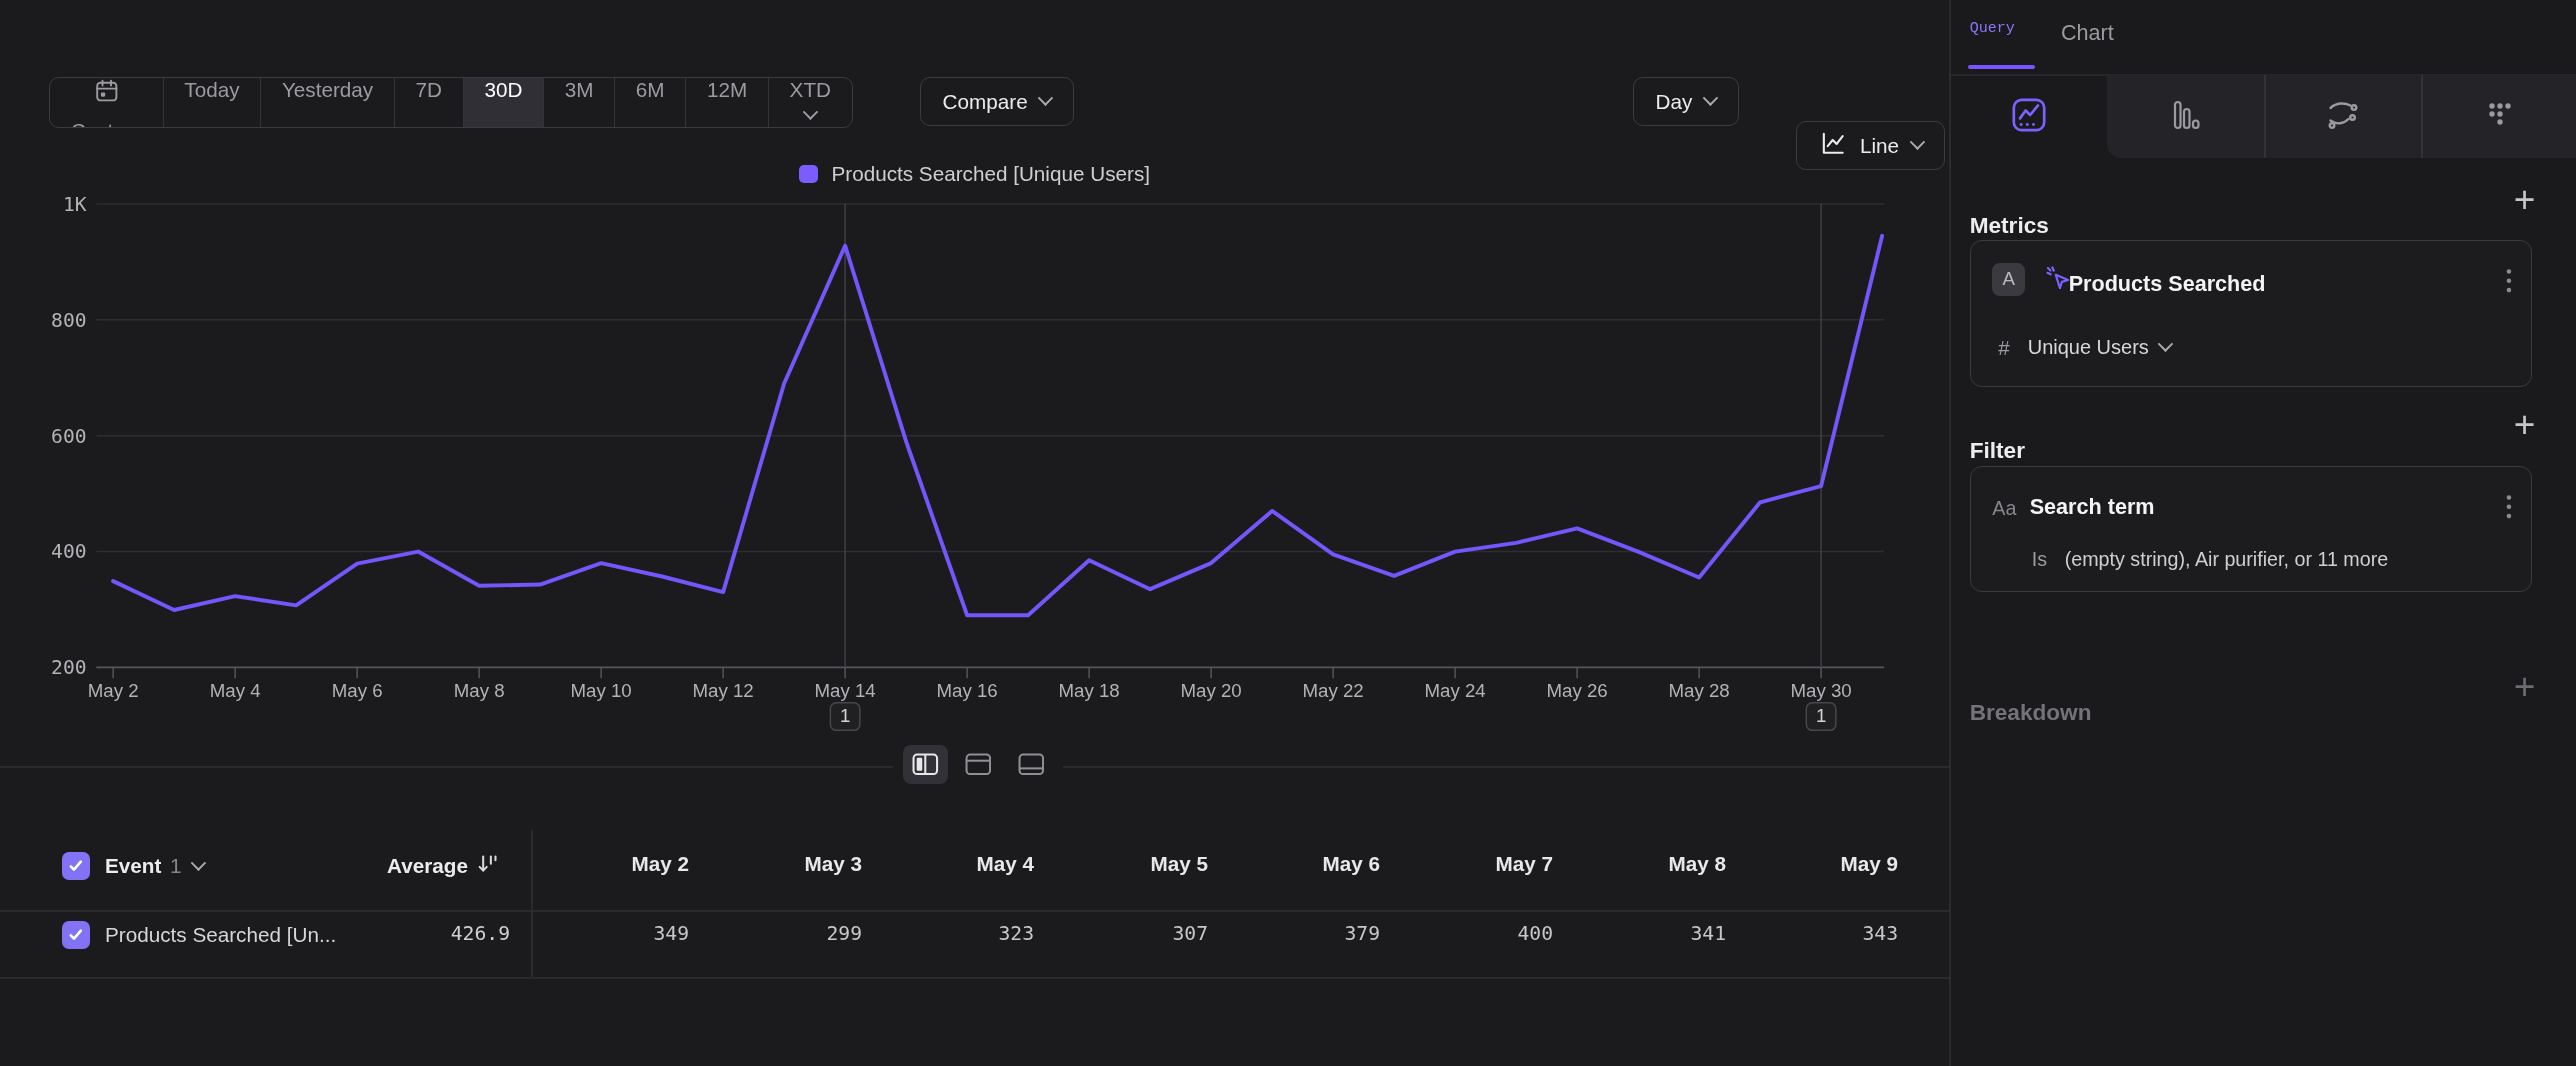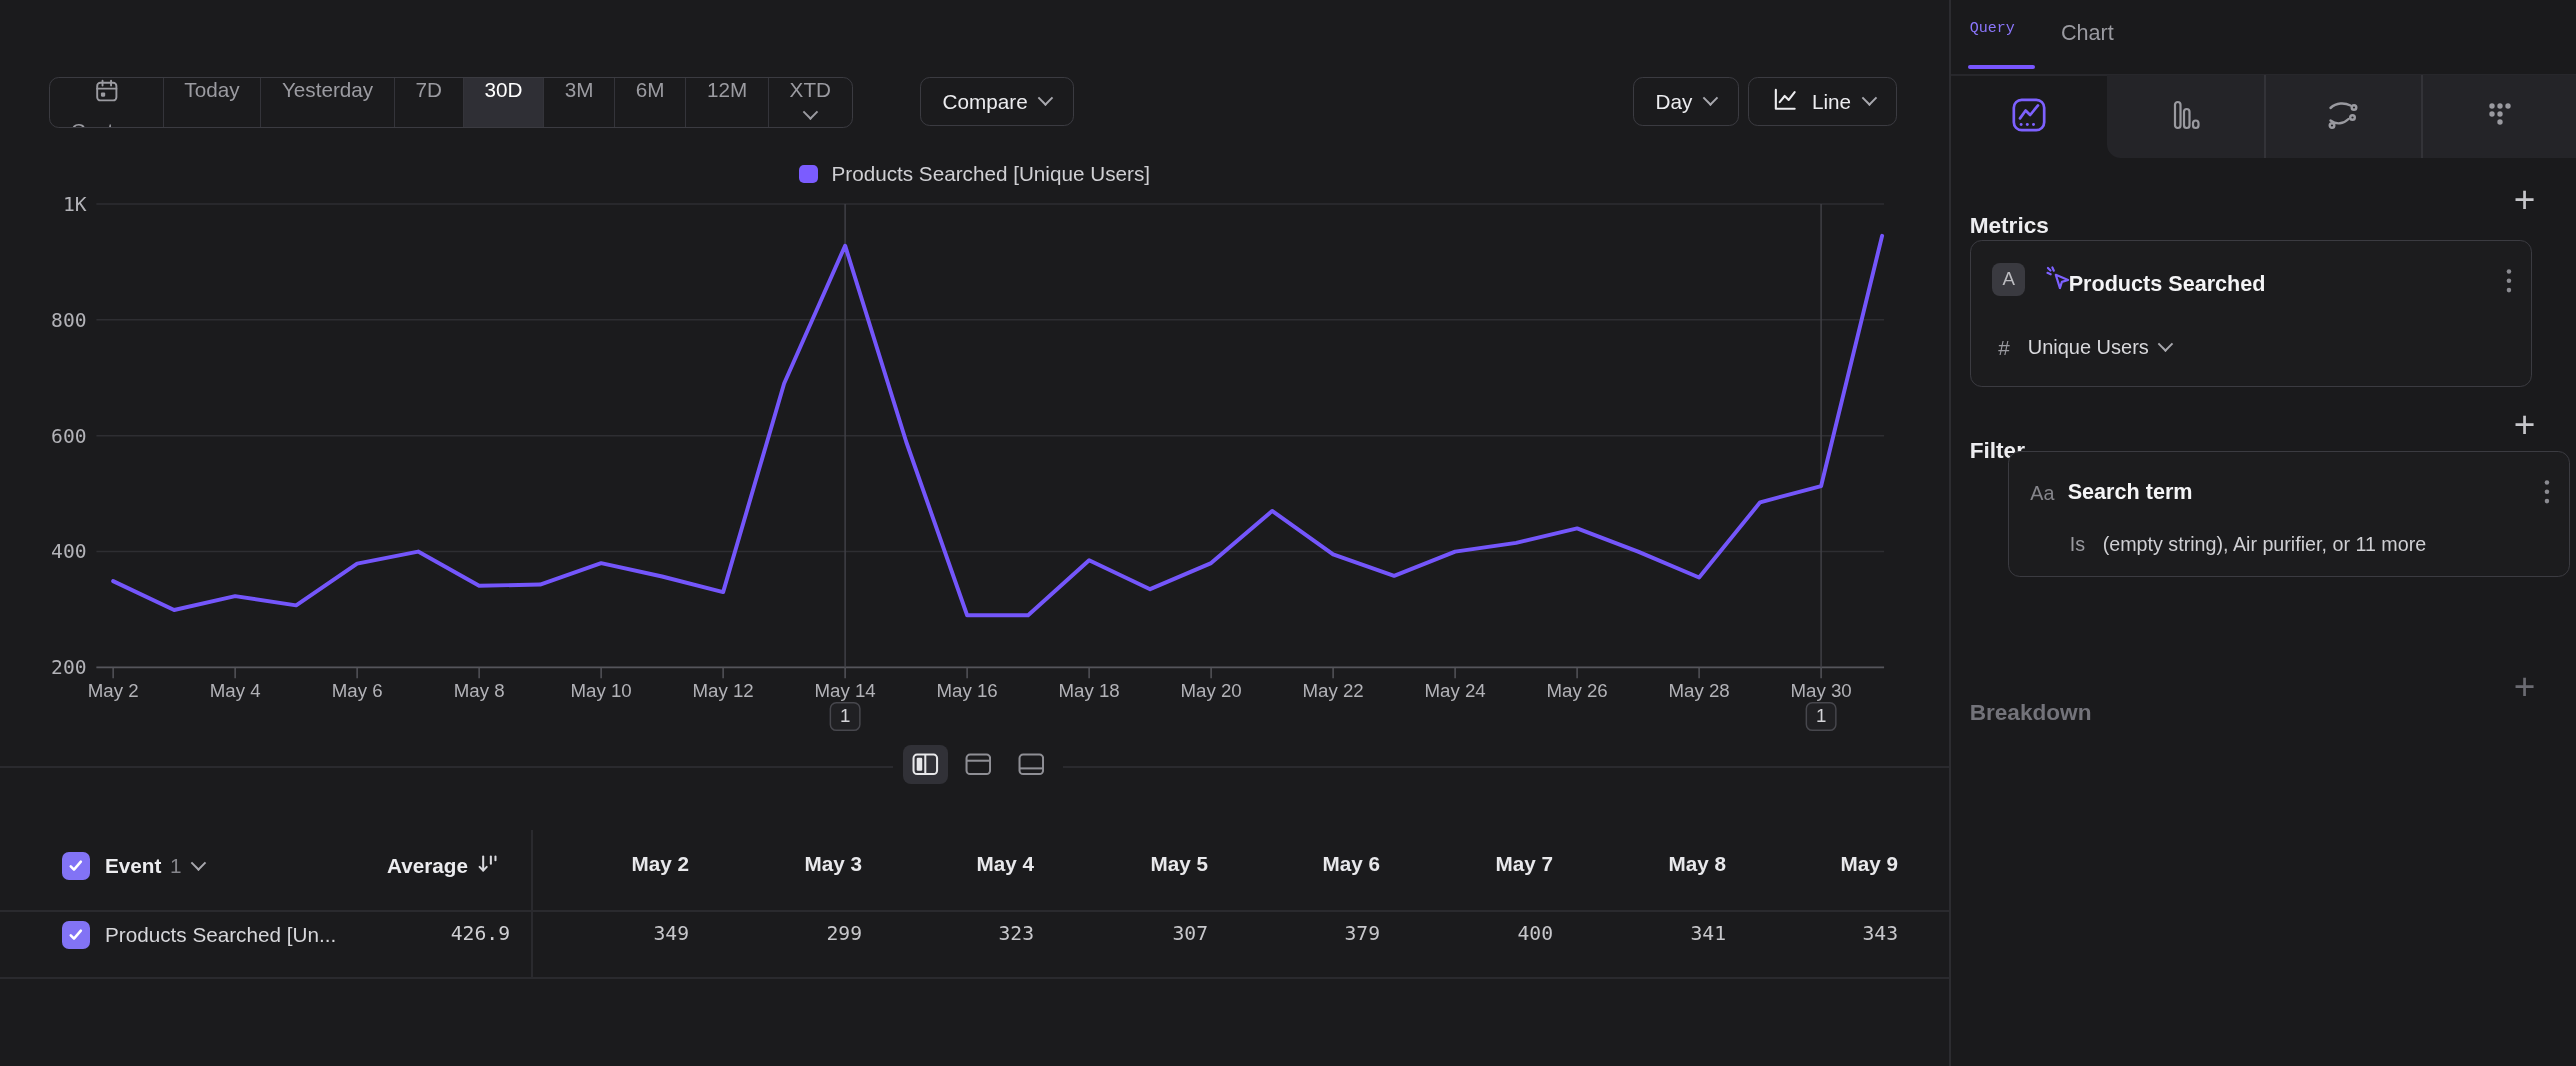--- a/index.html
+++ b/index.html
@@ -12,21 +12,21 @@
   #range-group{position:absolute;left:49px;top:77px;height:49px;display:flex;align-items:stretch;
     border:1.5px solid #3b3b41;border-radius:9.8px;overflow:hidden;background:#1b1b1d;}
   .seg{display:flex;align-items:center;gap:10.8px;padding:0 20.7px;font-size:20.7px;color:#9b9ba1;
     border-left:1.5px solid #34343a;cursor:default;white-space:nowrap;flex-direction:column;}
   .seg:first-child{border-left:none;}
   .seg.sel{background:#2f2f35;color:#ffffff;font-weight:400;}
   .pill-btn{position:absolute;top:77px;height:49px;display:flex;align-items:center;gap:12.8px;padding:0 21.6px;
     border:1.5px solid #3b3b41;border-radius:9.8px;font-size:20.7px;color:#ececef;box-sizing:border-box;white-space:nowrap;}
   #compare-btn{left:920px;}
   #granularity-btn{left:1633px;}
-  #charttype-btn{left:1748px;}
+  #charttype-btn{left:1796px;margin-top:44px;}
   .chev{display:inline-block;width:8.9px;height:8.9px;border-right:2px solid #a8a8ae;border-bottom:2px solid #a8a8ae;
     transform:rotate(45deg) translate(-1px,-1px);margin-top:-4.9px;}
   .seg .chev{border-color:#9b9ba1;}
 
   
   #legend-row{position:absolute;left:0;top:162px;width:1949px;display:flex;justify-content:center;align-items:center;gap:13.8px;}
   #legend-swatch{width:18.7px;height:18.7px;border-radius:4.9px;}
   #legend-label{font-size:20.7px;color:#cfcfd3;}
   #chart-svg{position:absolute;left:0;top:138px;}
   .ylab{font-family:"DejaVu Sans Mono",monospace;font-size:20px;fill:#b2b2b7;}
@@ -59,21 +59,21 @@
   #query-underline{position:absolute;left:16.7px;top:65px;width:67px;height:3.9px;border-radius:2px;background:#7856ff;}
   #panel-tab-chart{position:absolute;left:110px;top:19.7px;font-size:21.6px;color:#9a9aa0;}
   #panel-hdr-border{position:absolute;left:0;top:74px;width:627px;height:1.5px;background:#27272b;}
   #tabstrip{position:absolute;left:156px;top:75px;width:470px;height:83px;background:#242428;border-bottom-left-radius:13.8px;}
   .strip-div{position:absolute;top:0;width:1.5px;height:83px;background:#333338;}
   .icon-tab{position:absolute;top:75px;height:83px;display:flex;align-items:center;justify-content:center;}
   .sec-title{position:absolute;left:18.7px;font-size:22.6px;font-weight:700;color:#ededf0;margin-top:24px;}
   .plus{position:absolute;left:557px;width:33px;text-align:center;font-size:37px;font-weight:200;color:#c6c6ca;line-height:33px;}
   .card{position:absolute;left:18.7px;width:562px;border:1.5px solid #3b3b41;border-radius:11.8px;box-sizing:border-box;background:#1c1c1e;}
   #metric-card{top:240px;height:147px;}
-  #filter-card{top:451px;height:126px;margin-left:38px;}
+  #filter-card{top:466px;height:126px;}
   .badge-a{position:absolute;left:21.6px;top:21.6px;width:33px;height:33px;border-radius:7.9px;background:#3a3a40;
     color:#bcbcc0;font-size:18.7px;display:flex;align-items:center;justify-content:center;}
   .kebab{position:absolute;left:535px;top:25.6px;}
   #metric-event-icon{position:absolute;left:73px;top:22.6px;}
   #metric-name{position:absolute;left:98px;top:29.5px;font-size:21.6px;font-weight:600;color:#f4f4f6;}
   #metric-agg-prefix{position:absolute;left:27.6px;top:95px;font-size:20.7px;color:#9a9aa0;}
   #metric-agg{position:absolute;left:57px;top:95px;font-size:20px;color:#d8d8dc;}
   #metric-agg-chev{position:absolute;left:189px;top:104px;}
   #filter-type{position:absolute;left:21.6px;top:29.5px;font-size:19.7px;color:#85858b;}
   #filter-name{position:absolute;left:59px;top:26.6px;font-size:21.6px;font-weight:600;color:#f4f4f6;}

